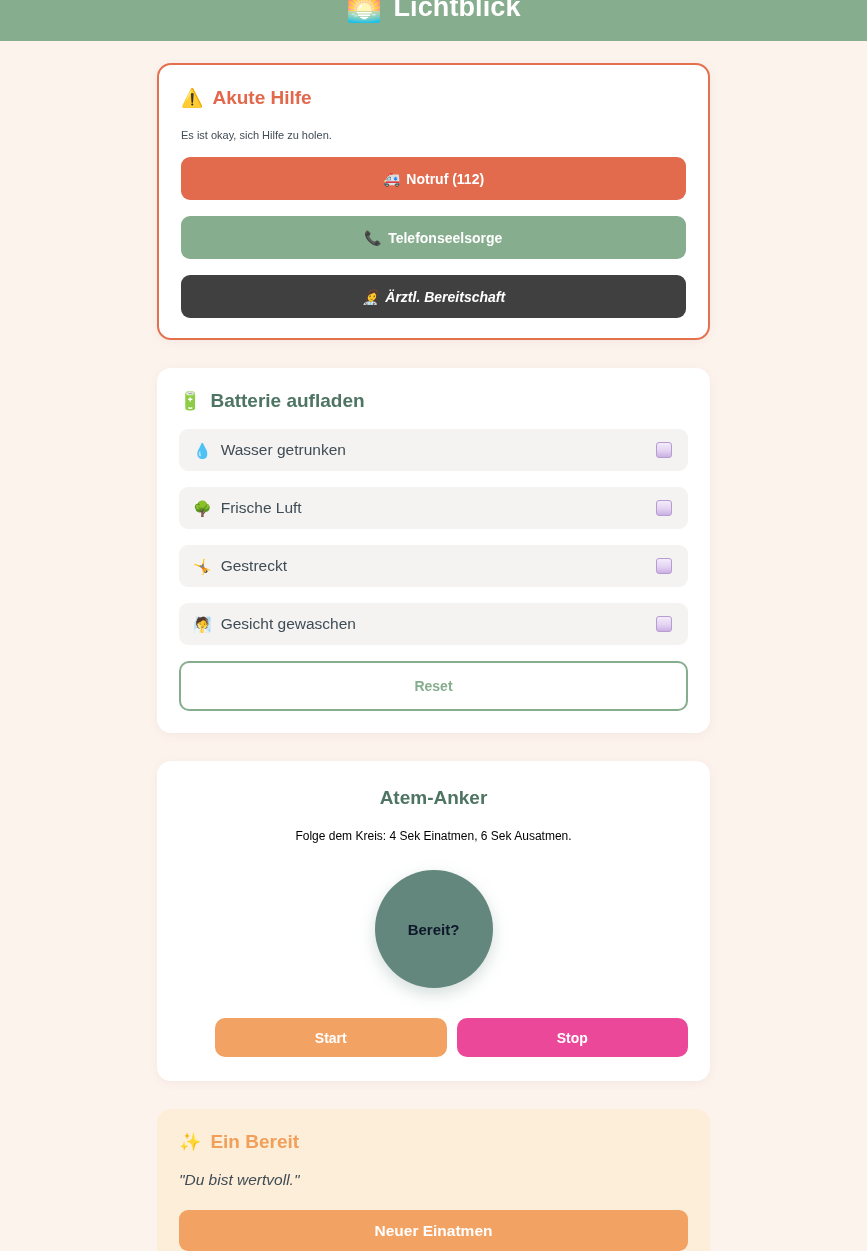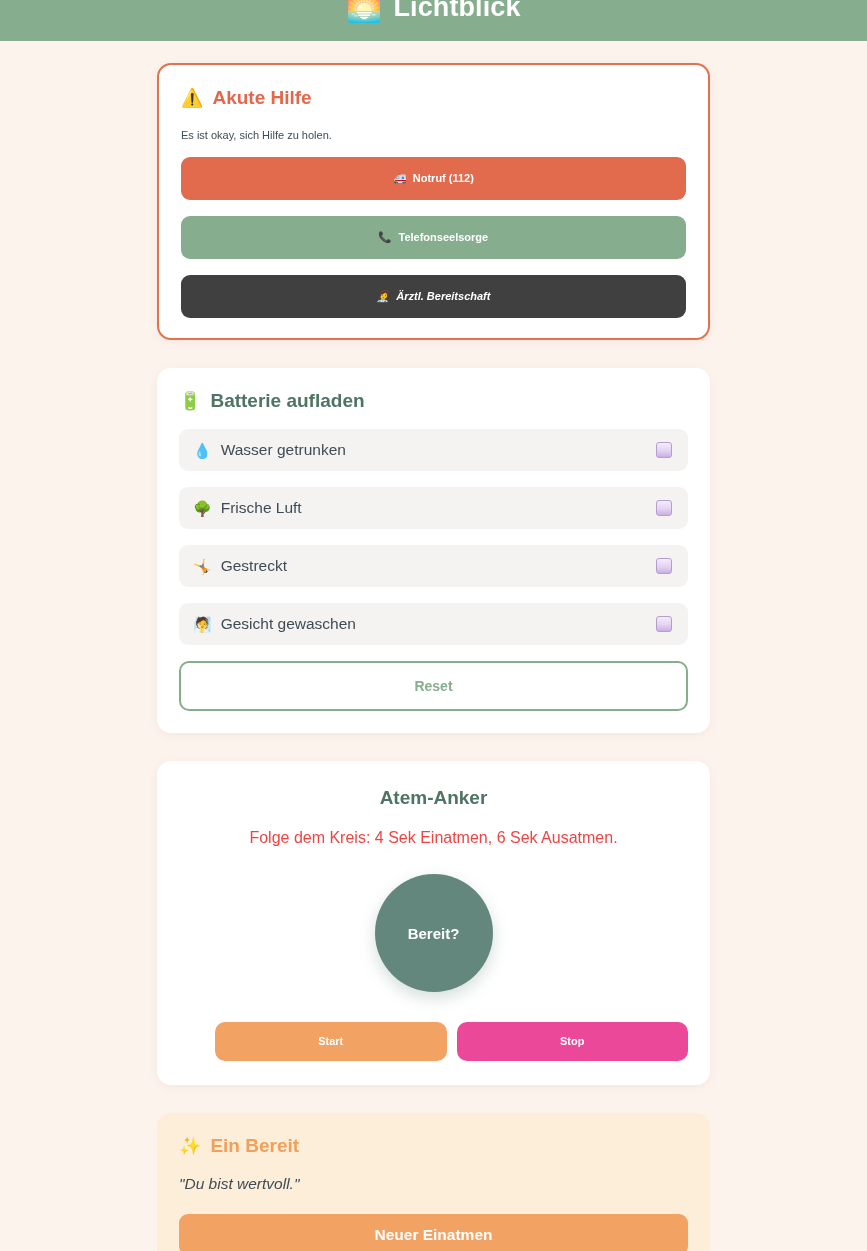--- a/index.html
+++ b/index.html
@@ -80,21 +80,21 @@
     font-size: 11px;
     color: #3f4c55;
   }
 
   .btn {
     display: block;
     width: 100%;
     border: none;
     border-radius: 9px;
     font-family: inherit;
-    font-size: 11px;
+    font-size: 14px;
     font-weight: bold;
     color: #ffffff;
     text-align: center;
     cursor: pointer;
     line-height: 1;
   }
   .btn-emergency {
     height: 43px;
     margin-top: 16px;
   }
@@ -158,40 +158,40 @@
     padding: 26px 22px 24px 22px;
     text-align: center;
   }
   .breath-title {
     font-size: 19px;
     font-weight: bold;
     color: #4e7463;
   }
   .breath-sub {
     margin-top: 20px;
-    font-size: 16px;
-    color: #ef4444;
+    font-size: 12px;
+    color: #000000;
   }
   .breath-circle-wrap {
     height: 150px;
     display: flex;
     align-items: center;
     justify-content: center;
     margin-top: 11px;
   }
   .breath-circle {
     width: 118px;
     height: 118px;
     border-radius: 50%;
     background: #63877c;
     box-shadow: 0 6px 16px rgba(99, 135, 124, .28);
     display: flex;
     align-items: center;
     justify-content: center;
-    color: #ffffff;
+    color: #0f172a;
     font-size: 15px;
     font-weight: bold;
     cursor: pointer;
   }
   .breath-actions {
     display: flex;
     gap: 10px;
     margin-top: 14px;
     padding-left: 36px;
   }

